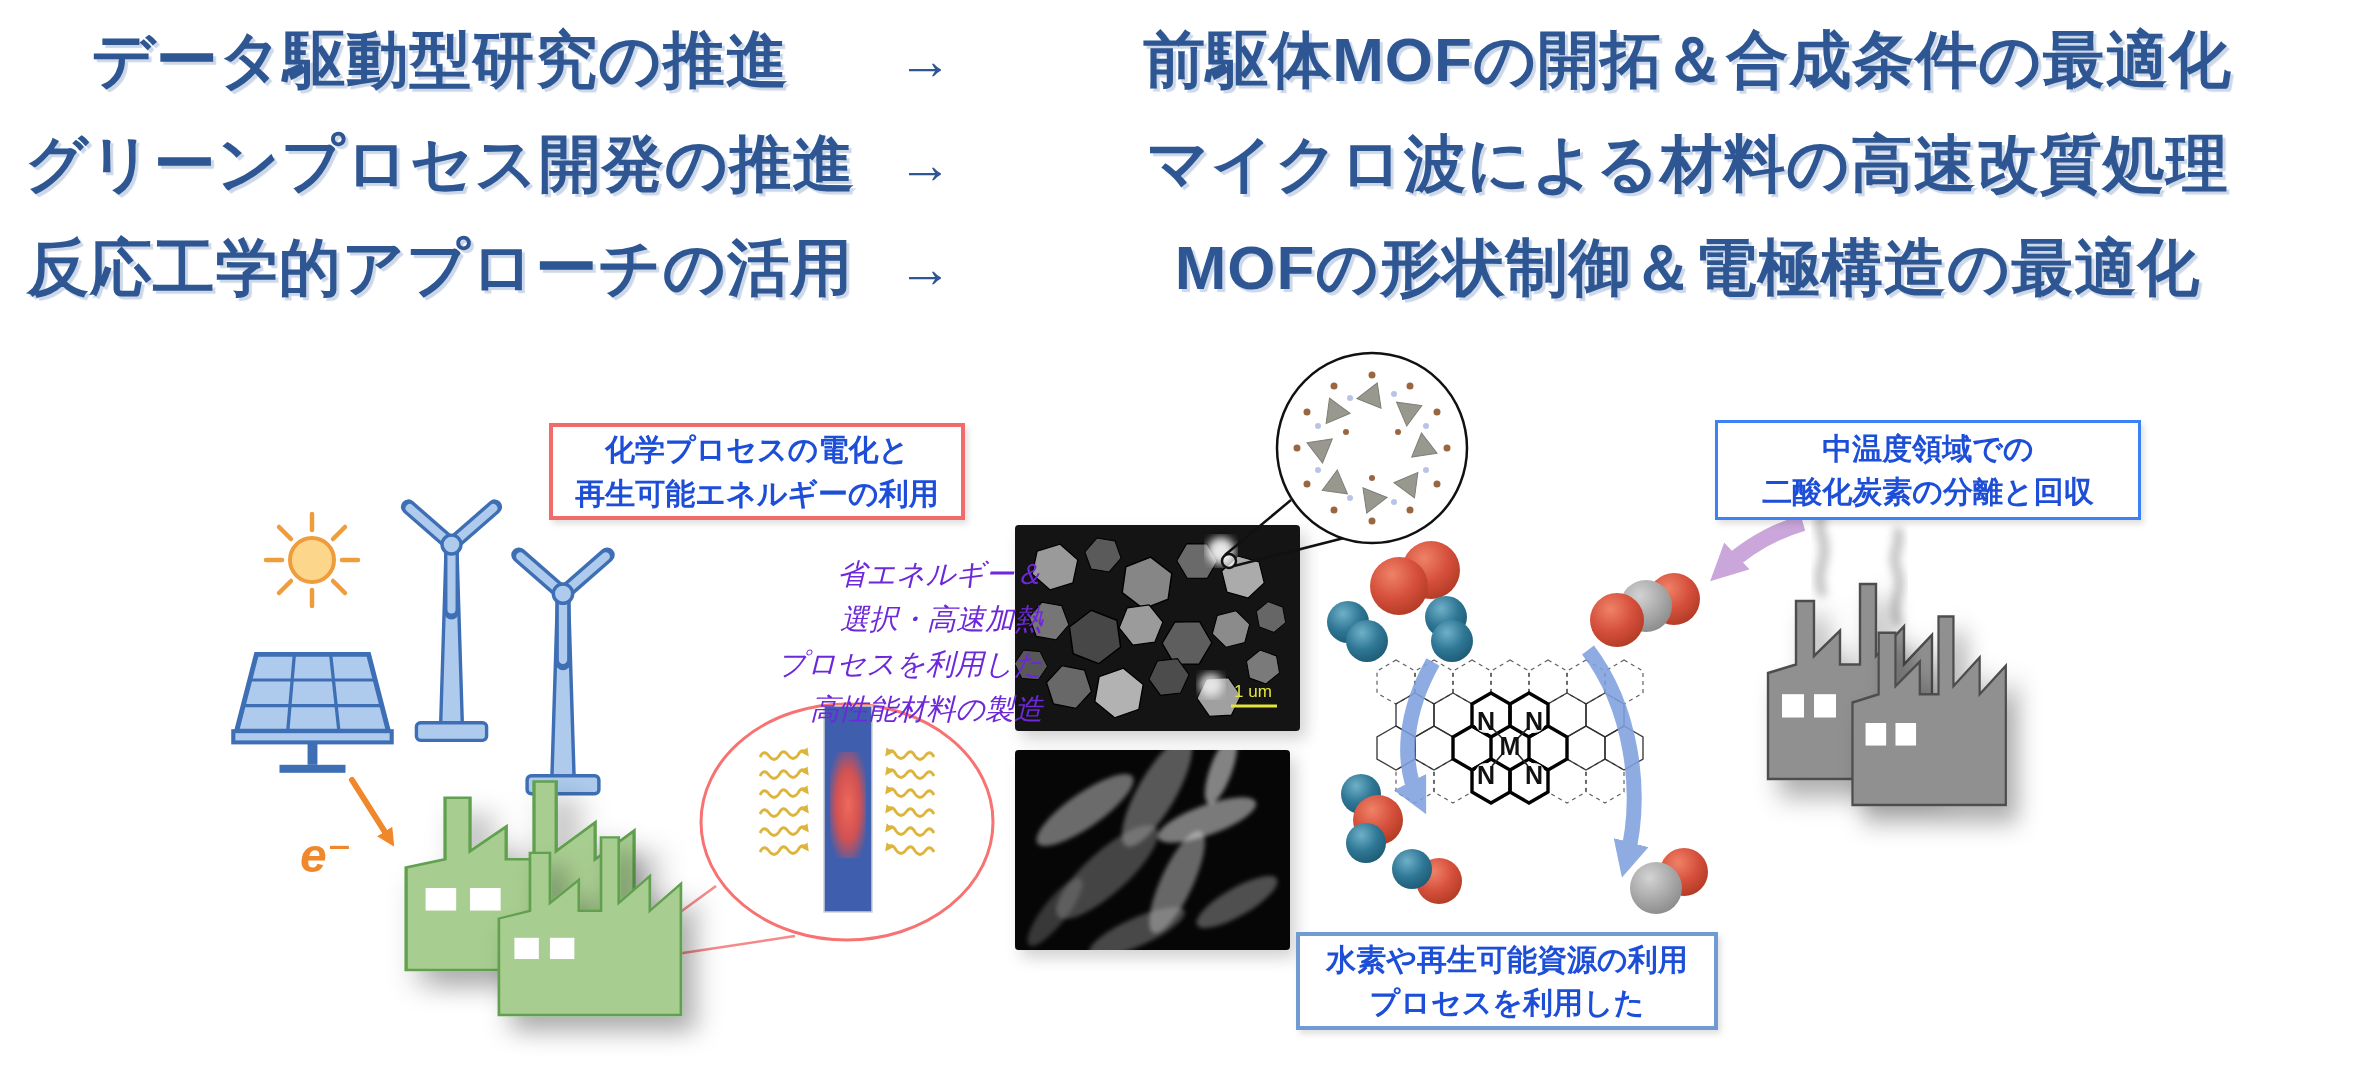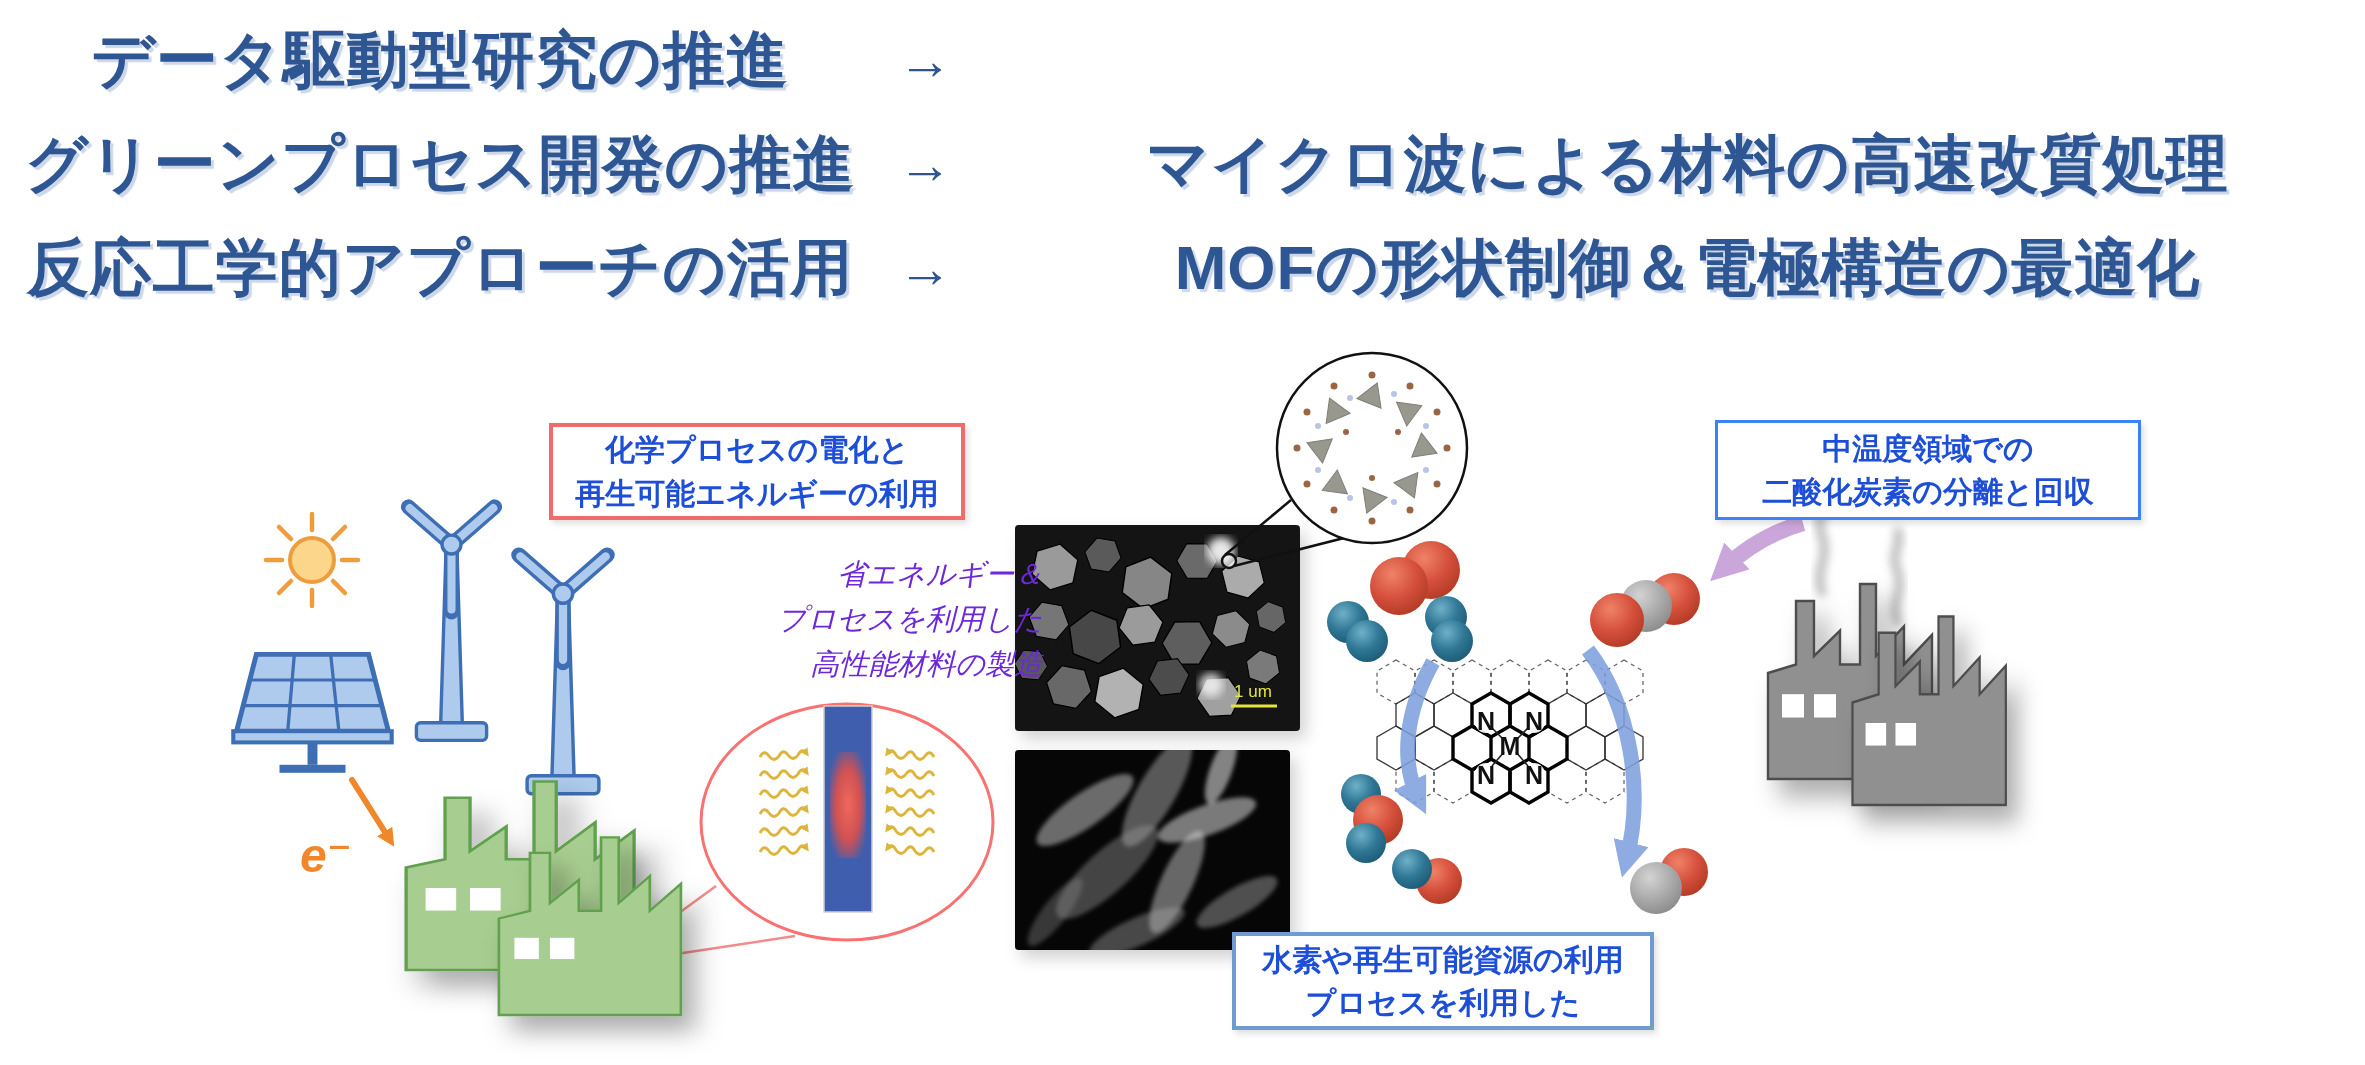--- a/index.html
+++ b/index.html
@@ -17,21 +17,21 @@
   .hdr-arrow{text-align:center;font-size:54px;font-weight:800;color:#2e5693;}
   
   .cbox{
     position:absolute;background:#ffffff;color:#1d4ed8;font-weight:700;text-align:center;
     display:flex;flex-direction:column;justify-content:center;line-height:1.45;
     box-shadow:3px 4px 6px rgba(0,0,0,.12);
   }
   .cbox div{white-space:nowrap;}
   .box-red   {left:549px;top:423px;width:408px;height:89px;border:4px solid #f26b6b;font-size:30px;}
   .box-purple{left:1715px;top:420px;width:420px;height:94px;border:3px solid #3b82f6;font-size:30px;}
-  .box-blue  {left:1232px;top:932px;width:414px;height:90px;border:4px solid #6f9bd2;font-size:30px;}
+  .box-blue  {left:1296px;top:932px;width:414px;height:90px;border:4px solid #6f9bd2;font-size:30px;}
   
   .mw-note{
     position:absolute;left:688px;top:552px;width:355px;text-align:right;color:#6d28d9;
     font-size:29px;font-weight:400;font-style:italic;line-height:1.55;
   }
   
   .sem{
     position:absolute;border-radius:4px;overflow:hidden;
     box-shadow:0 0 14px 8px rgba(255,255,255,.95) inset, 6px 8px 16px rgba(0,0,0,.18);
   }
@@ -398,20 +398,21 @@
       <use href="#factoryShape" fill="#909090" stroke="#4d4d4d" stroke-width="1.2"></use>
       <rect x="11" y="60" width="11" height="11" fill="#ffffff"></rect>
       <rect x="27" y="60" width="11" height="11" fill="#ffffff"></rect>
     </g>
   </svg>
 
   <div class="hdr">
     <div class="hdr-row">
       <div class="hdr-left">データ駆動型研究の推進</div>
       <div class="hdr-arrow">→</div>
+      <div class="hdr-right">前駆体MOFの開拓＆合成条件の最適化</div>
     </div>
     <div class="hdr-row">
       <div class="hdr-left">グリーンプロセス開発の推進</div>
       <div class="hdr-arrow">→</div>
       <div class="hdr-right">マイクロ波による材料の高速改質処理</div>
     </div>
     <div class="hdr-row">
       <div class="hdr-left">反応工学的アプローチの活用</div>
       <div class="hdr-arrow">→</div>
       <div class="hdr-right">MOFの形状制御＆電極構造の最適化</div>
@@ -426,17 +427,18 @@
     <div>中温度領域での</div>
     <div>二酸化炭素の分離と回収</div>
   </div>
   <div class="cbox box-blue">
     <div>水素や再生可能資源の利用</div>
     <div>プロセスを利用した</div>
   </div>
 
   <div class="mw-note">
     <div>省エネルギー＆</div>
+    <div>選択・高速加熱</div>
     <div>プロセスを利用した</div>
     <div>高性能材料の製造</div>
   </div>
 
 </div>
 
 </body></html>

